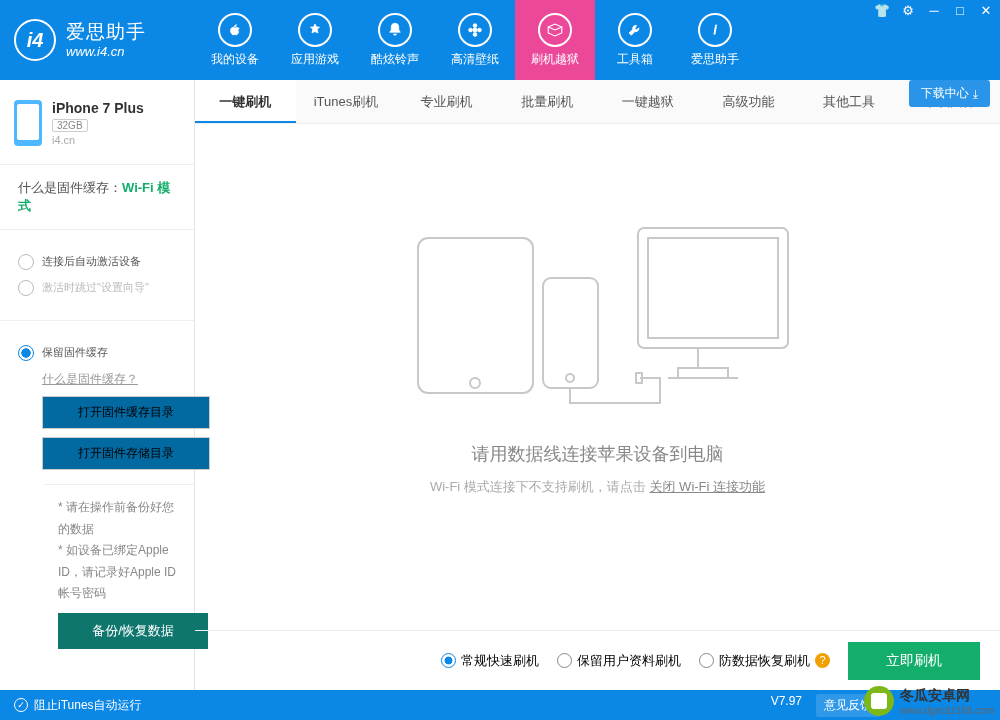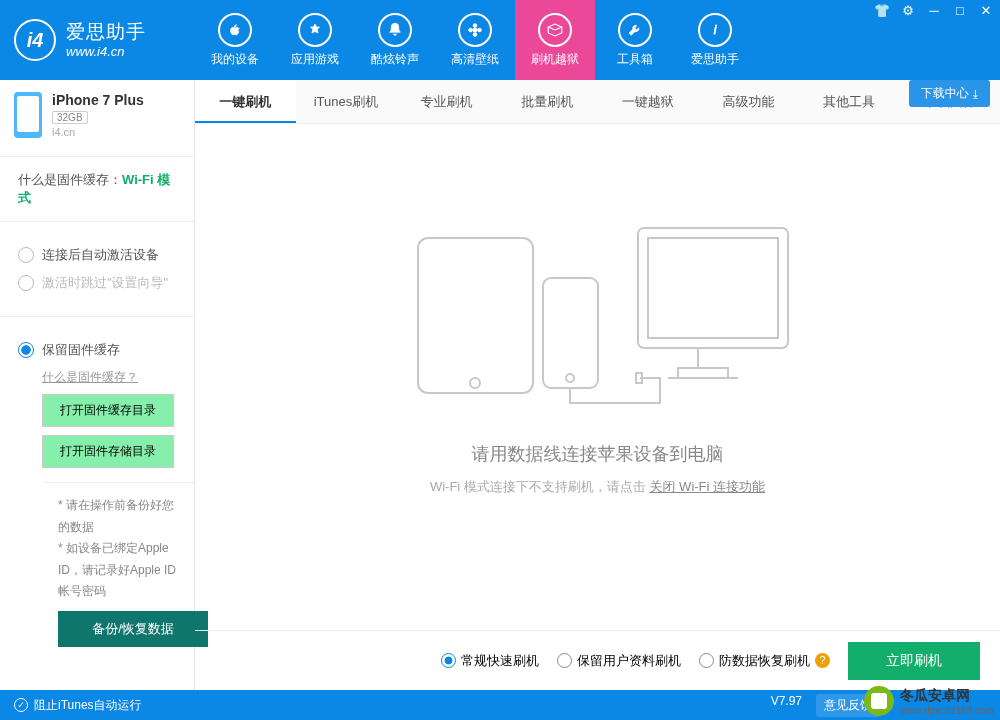--- a/index.html
+++ b/index.html
@@ -18,35 +18,35 @@
 .nav-icon { width: 34px; height: 34px; border: 2px solid #fff; border-radius: 50%; display: flex; align-items: center; justify-content: center; margin-bottom: 4px; }
 .nav-icon svg { width: 18px; height: 18px; fill: #fff; stroke: #fff; }
 
 .win-controls { position: absolute; top: 3px; right: 6px; display: flex; gap: 10px; }
 .win-controls span { color: #fff; font-size: 13px; cursor: pointer; width: 16px; text-align: center;}
 .dl-center { position: absolute; top: 40px; right: 10px; background: #2a95e8; color: #fff; font-size: 12px; padding: 5px 12px; border-radius: 3px; cursor: pointer; display:flex; align-items:center; gap:4px;margin-top:40px;}
 
 .body { display: flex; height: 610px; }
 
 .sidebar { width: 195px; border-right: 1px solid #e5e5e5; display: flex; flex-direction: column; font-size: 13px; color: #555;}
-.device-block { padding: 12px 14px 18px; display: flex; }
+.device-block { padding: 12px 14px 18px; display: flex; margin-top: 8px; }
 .phone-icon { width: 28px; height: 46px; background: #4db8ff; border-radius: 4px; margin-right: 10px; position:relative;}
 .phone-icon::after{content:'';position:absolute;top:4px;left:3px;right:3px;bottom:6px;background:#fff;border-radius:2px;}
 .device-name { font-weight: bold; font-size: 14px; color:#333;}
 .device-cap { display: inline-block; border: 1px solid #ccc; color: #888; font-size: 10px; padding: 0 4px; border-radius: 2px; margin-top: 3px; }
 .device-sub { font-size: 11px; color: #aaa; margin-top: 2px; }
 .sb-sec { border-top: 1px solid #eee; padding: 14px 18px; }
 .status-line { font-size: 13px; }
 .status-val { color: #13ae6b; font-weight: bold; }
-.chk-row { display: flex; align-items: center; margin: 10px 0; font-size: 13px; }
+.chk-row { display: flex; align-items: flex-start; margin: 10px 0; font-size: 11px; }
 .chk { width: 16px; height: 16px; border: 1.5px solid #bbb; border-radius: 50%; margin-right: 8px; flex-shrink:0;}
 .chk.on { border-color: #0b87e6; background: radial-gradient(circle, #0b87e6 45%, #fff 50%); }
 .chk-row.disabled { color: #bbb; }
 .link-under { color: #999; text-decoration: underline; font-size: 12px; margin-left:24px; cursor:pointer;}
-.sb-btn { display: block; width: 132px; margin: 8px 0 0 24px; border: 1px solid #ccc; background: #86efac; padding: 7px 0; font-size: 12px; cursor: pointer; text-align:center;}
+.sb-btn { display: block; width: 168px; margin: 8px 0 0 24px; border: 1px solid #ccc; background: #0369a1; padding: 7px 0; font-size: 12px; cursor: pointer; text-align:center;}
 .tips { padding: 12px 14px; font-size: 12px; color: #888; line-height: 1.8; border-top:1px solid #eee;margin-left:44px;}
 .backup-btn { margin: 8px auto 0; display:block; width: 150px; background: #0f766e; color: #fff; border: none; padding: 9px 0; font-size: 13px; cursor: pointer; }
 
 .main { flex: 1; display: flex; flex-direction: column; }
 .tabs { height: 44px; display: flex; border-bottom: 1px solid #eee; background:#fafafa;}
 .tab { flex:1; text-align:center; line-height: 44px; font-size: 13px; color: #555; cursor: pointer; }
 .tab.active { background: #fff; color: #333; border-bottom: 2px solid #0b87e6; font-weight:bold;}
 .content { flex: 1; display: flex; flex-direction: column; align-items: center; justify-content: center; position:relative; padding-bottom:40px;}
 .illus { width: 400px; height: 200px; position: relative; }
 .illus svg { stroke: #c8c8c8; fill: none; stroke-width: 2; }

